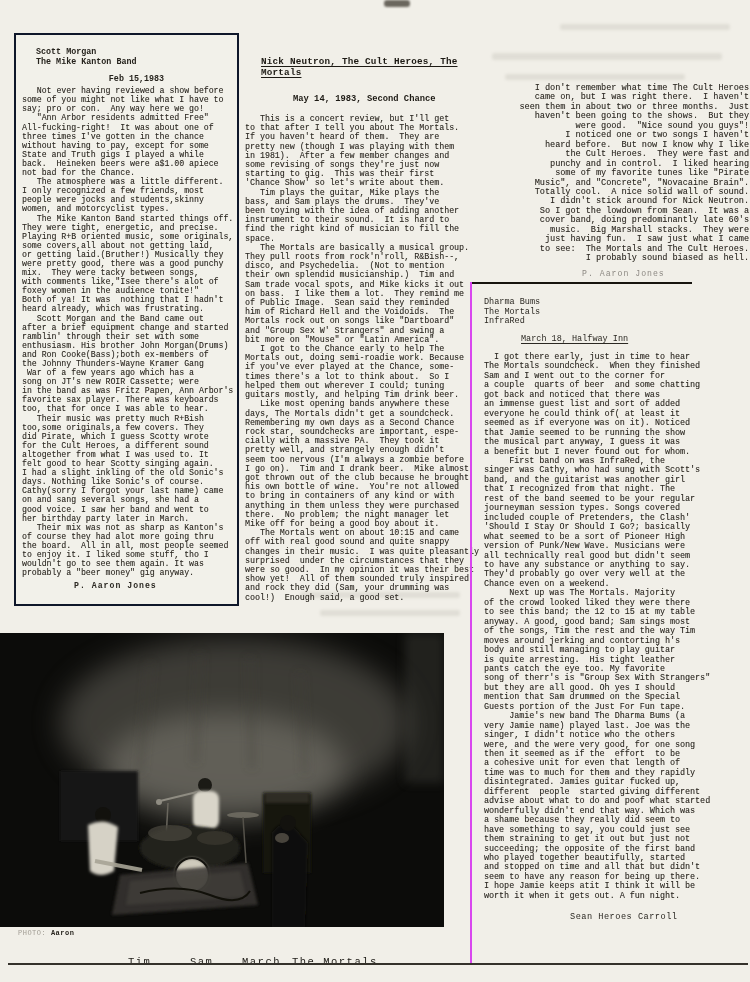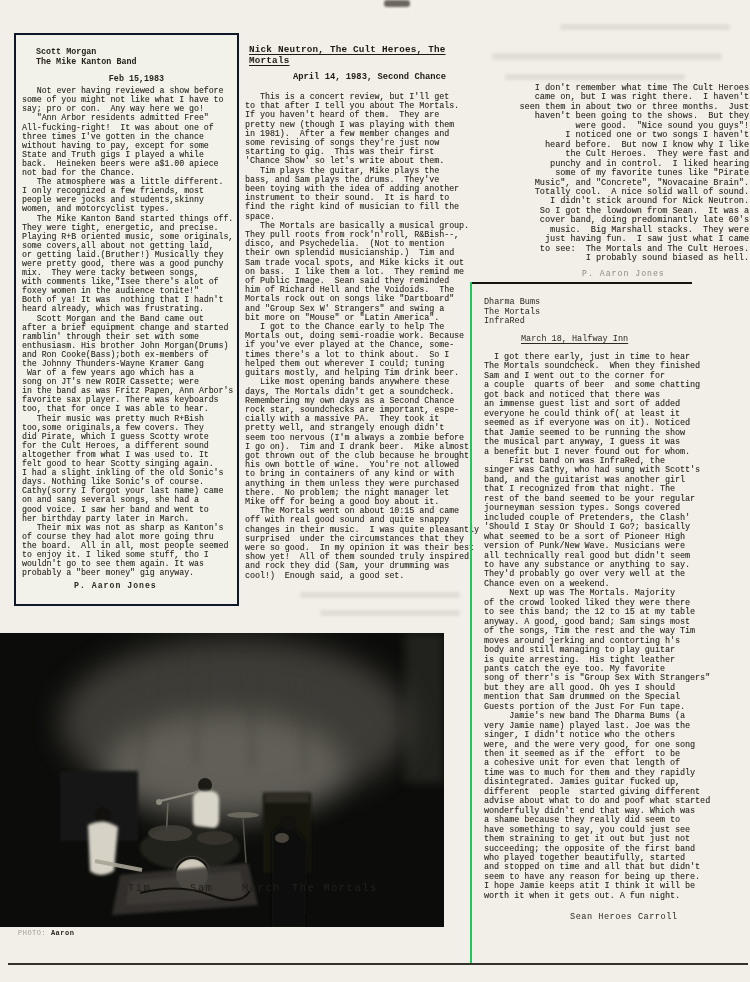--- a/index.html
+++ b/index.html
@@ -12,41 +12,41 @@
   .sig{color:#2b2822;font-weight:bold;letter-spacing:1px;}
   .faded{color:#8d8983;font-weight:normal;}
   
   #left-box{position:absolute;left:14px;top:33px;width:221px;height:569px;border:2px solid #0f172a;background:rgba(246,244,238,0.4);}
   #left-box .hdr{margin:13px 0 0 20px;font-size:8.4px;line-height:9.6px;}
   #left-box .date{margin:7px 0 0 20px;font-size:8.4px;font-weight:bold;color:#26231d;text-align:center;}
   #left-box .body-text{margin:2px 0 0 6px;font-size:8.2px;line-height:9.1px;}
   #left-box .sig{margin:4px 0 0 58px;font-size:8.2px;}
   
   #mid-col{position:absolute;left:245px;top:40px;width:238px;}
-  #mid-col .title{margin:4px;font-size:9.3px;font-weight:bold;color:#1d1a14;text-decoration:underline;text-underline-offset:2px;letter-spacing:0.2px;}
+  #mid-col .title{margin:16px;font-size:9.3px;font-weight:bold;color:#1d1a14;text-decoration:underline;text-underline-offset:2px;letter-spacing:0.2px;}
   #mid-col .subtitle{margin:6px 0 0 48px;font-size:8.8px;font-weight:bold;color:#1d1a14;}
   #mid-col .body-text{margin:10px 0 0 0;font-size:8.3px;line-height:9.2px;}
   
   #right-col{position:absolute;left:487px;top:84px;width:262px;}
   #right-col .body-text{font-size:8.5px;line-height:9.45px;text-align:right;}
   #right-col .sig{margin:5px 0 0 95px;font-size:8.2px;}
   
-  #dharma-box{position:absolute;left:470px;top:282px;width:278px;height:681px;border-left:2px solid #22c55e;}
+  #dharma-box{position:absolute;left:470px;top:282px;width:278px;height:681px;border-left:2px solid #d946ef;}
   #dharma-box .top-border{position:absolute;left:0;top:0;width:220px;height:2px;background:#17140e;}
   #dharma-box .hdr{margin:16px 0 0 12px;font-size:8.5px;line-height:9.5px;font-weight:normal;color:#2b2822;}
   #dharma-box .venue{margin:8px 0 0 12px;font-size:8.5px;line-height:9.5px;color:#2b2822;text-decoration:underline;text-underline-offset:2px;padding-left:37px;}
   #dharma-box .body-text{margin:9px 0 0 12px;font-size:8.4px;line-height:9.45px;}
   #dharma-box .sig{margin:11px 0 0 98px;font-size:8.6px;font-weight:normal;letter-spacing:0.5px;}
   
   #photo{position:absolute;left:0;top:633px;width:444px;height:294px;margin:0;background:#0c0c0a;}
   #photo svg{display:block;}
   #photo-credit{position:absolute;left:18px;top:929px;font-size:7px;letter-spacing:0.5px;}
   #photo-credit .credit-label{color:#a19d94;}
   #photo-credit .credit-name{color:#27241e;font-weight:bold;margin-top:25px;}
-  #caption-row span{position:absolute;top:882px;font-size:10.5px;letter-spacing:1.5px;color:#22201b;}
+  #caption-row span{position:absolute;top:956px;font-size:10.5px;letter-spacing:1.5px;color:#22201b;}
   #cap-tim{left:128px;} #cap-sam{left:190px;} #cap-mike{left:242px;} #cap-band{left:292px;}
   #bottom-rule{position:absolute;left:8px;top:963px;width:740px;height:2px;background:#35322b;}
   
   .smudge-top{position:absolute;left:384px;top:0;width:26px;height:7px;background:#4a463c;border-radius:3px;filter:blur(1px);opacity:.8;}
   .bleed{position:absolute;background:#7a756a;opacity:.14;filter:blur(1.5px);border-radius:2px;}
   #bleed-a{left:560px;top:24px;width:170px;height:6px;}
   #bleed-b{left:492px;top:53px;width:230px;height:7px;}
   #bleed-c{left:505px;top:74px;width:180px;height:6px;}
   #bleed-d{left:300px;top:592px;width:160px;height:6px;}
   #bleed-e{left:320px;top:610px;width:140px;height:6px;}
@@ -119,21 +119,21 @@
 of course they had alot more going thru
 the board.  All in all, most people seemed
 to enjoy it. I liked some stuff, tho I
 wouldn't go to see them again. It was
 probably a "beer money" gig anyway.</div>
     <div class="sig">P. Aaron Jones</div>
   </section>
 
   <section id="mid-col">
     <h2 class="title">Nick Neutron, The Cult Heroes, The Mortals</h2>
-    <div class="subtitle">April 14, 1983, Second Chance</div>
+    <div class="subtitle">May 14, 1983, Second Chance</div>
     <div class="body-text pre">   This is a concert review, but I'll get
 to that after I tell you about The Mortals.
 If you haven't heard of them.  They are
 pretty new (though I was playing with them
 in 1981).  After a few member changes and
 some revising of songs they're just now
 starting to gig.  This was their first
 'Chance Show' so let's write about them.
    Tim plays the guitar, Mike plays the
 bass, and Sam plays the drums.  They've

